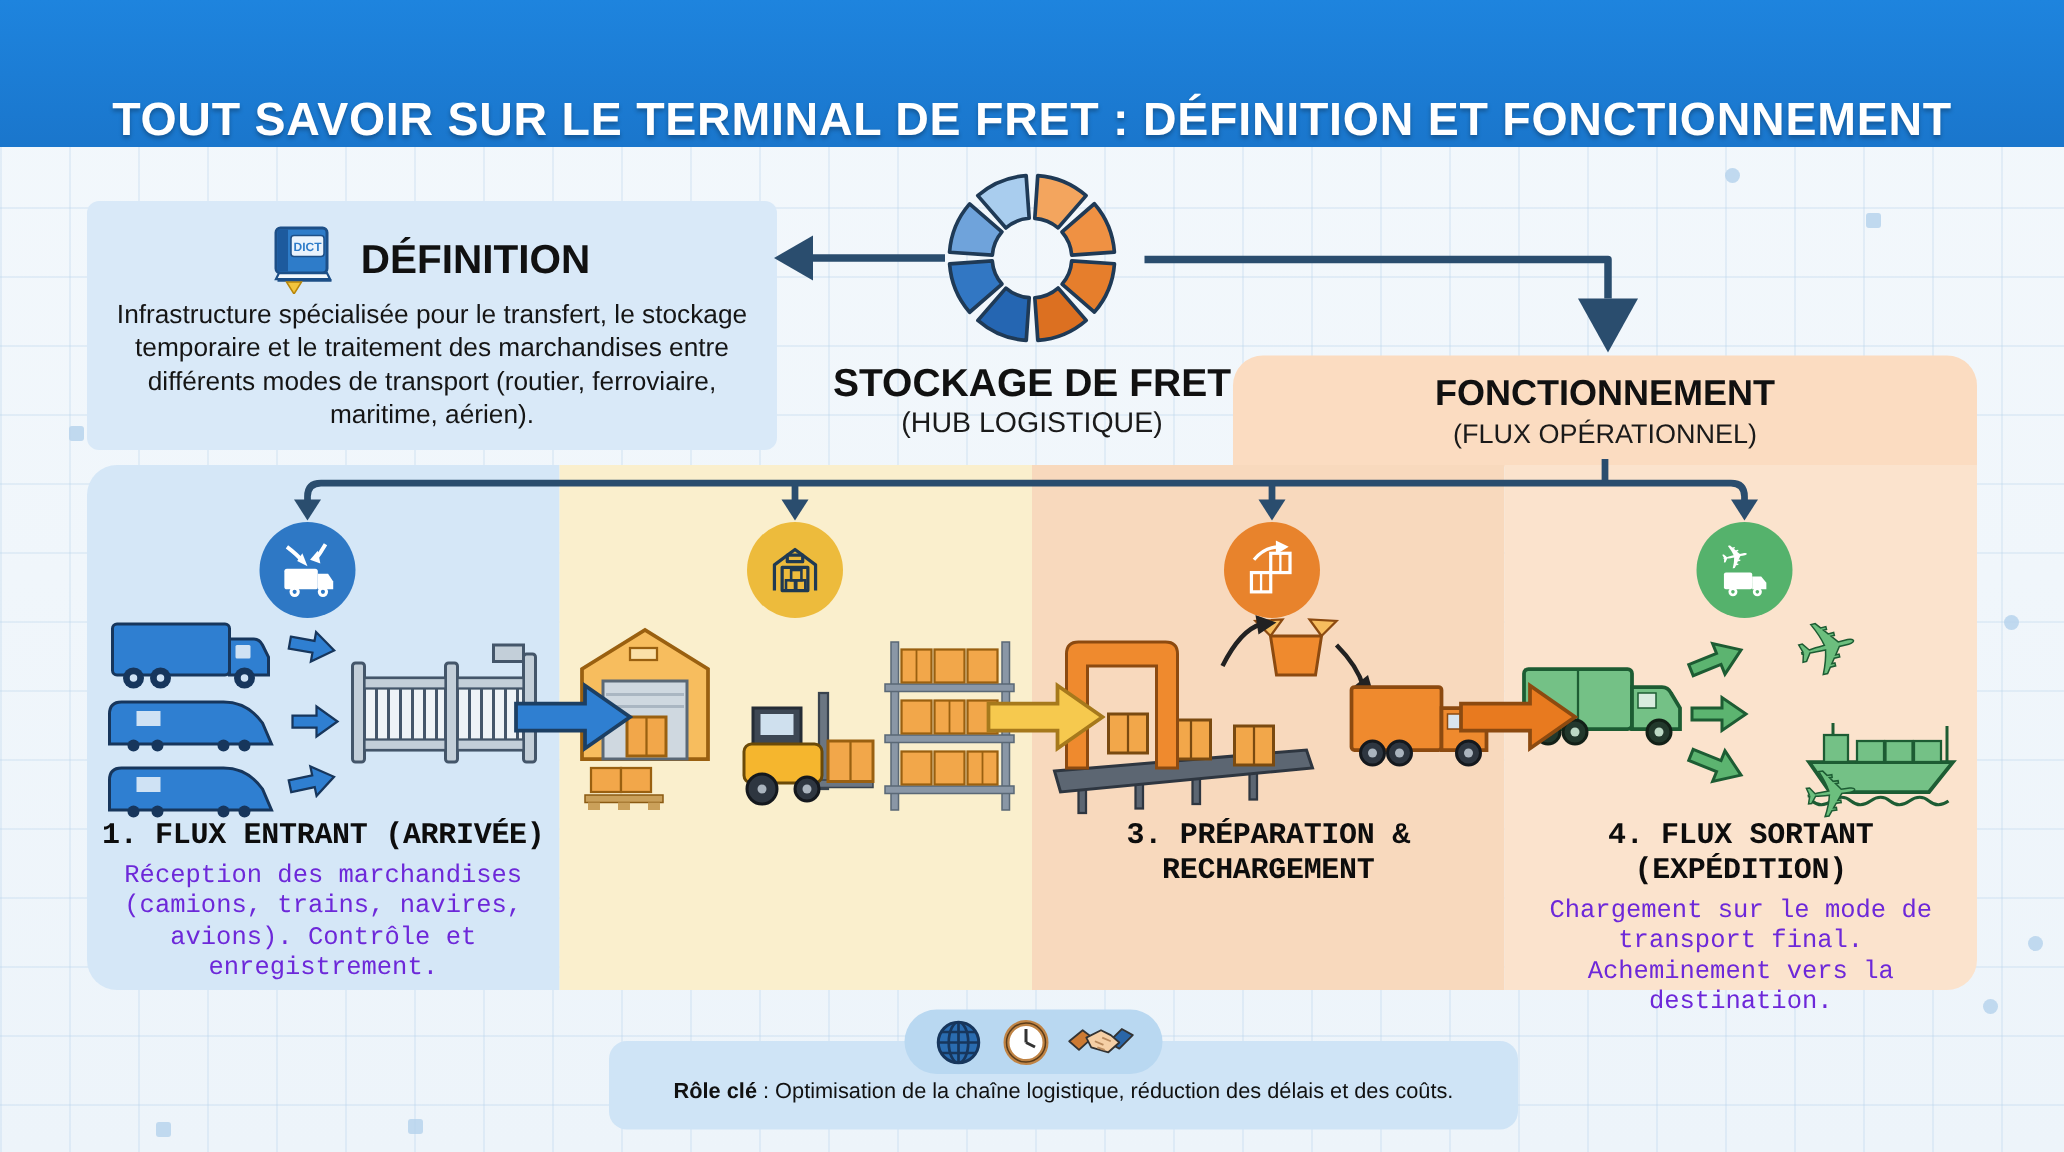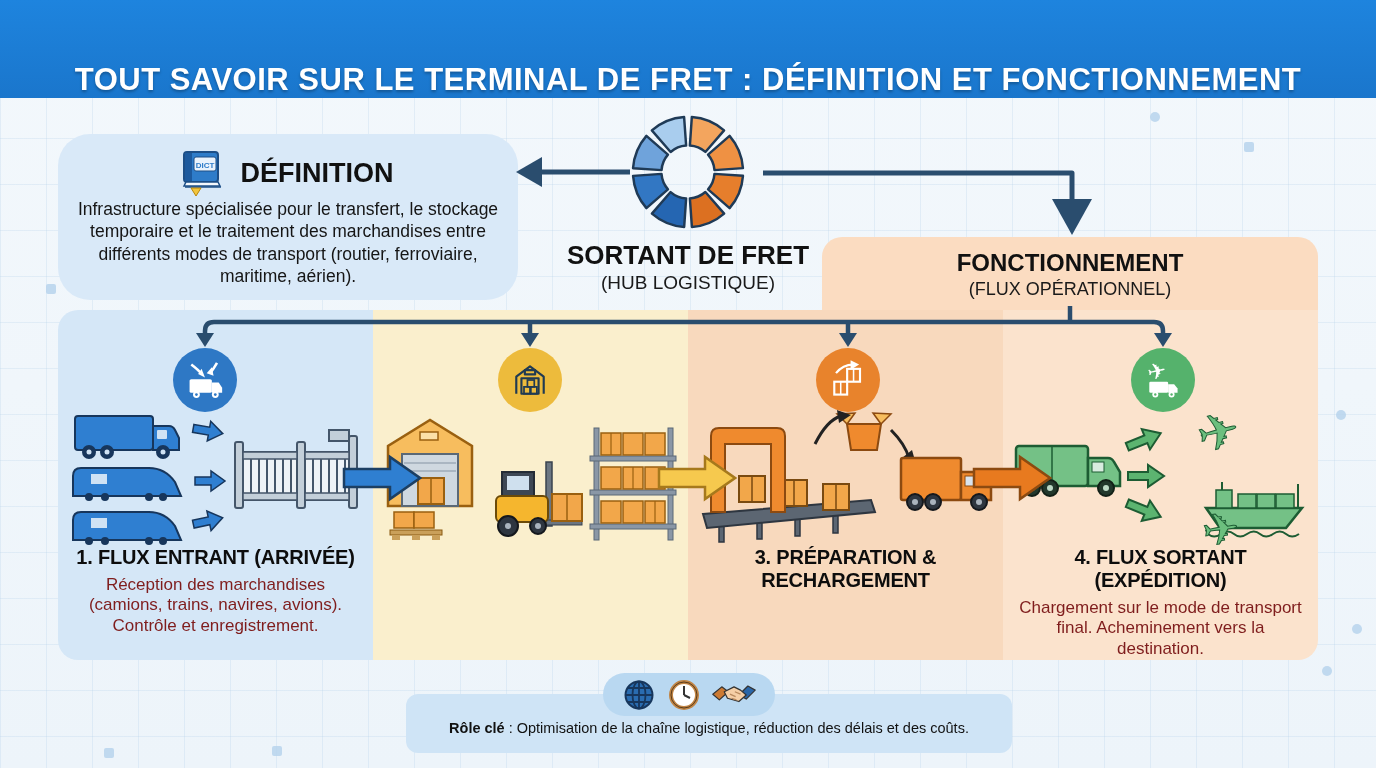--- a/index.html
+++ b/index.html
@@ -14,21 +14,21 @@
   .node.round{border-radius:50%;}
 
   
   .header{position:absolute;left:0;top:0;width:1376px;height:98px;
     background:linear-gradient(#1e84de,#1a76cc);display:flex;align-items:flex-end;justify-content:center;}
   .header h1{margin:0;color:#fff;font-size:31px;font-weight:bold;letter-spacing:.5px;
     text-shadow:0 2px 3px rgba(0,0,0,.28);white-space:nowrap;}
 
   
   .def-box{position:absolute;left:58px;top:134px;width:460px;height:166px;background:#d9e9f8;
-    border-radius:32px;z-index:2;}
+    border-radius:8px;z-index:2;}
   .def-head{position:absolute;left:0;right:0;top:16px;display:flex;align-items:center;justify-content:center;gap:12px;}
   .def-head h2{margin:5px;font-size:27px;font-weight:bold;color:#111;}
   .def-box p{position:absolute;left:14px;right:14px;top:64px;margin:0;text-align:center;
     font-size:17.5px;line-height:1.28;color:#151515;}
 
   
   .hub-wheel{position:absolute;left:629px;top:113px;z-index:2;}
   .hub-title{position:absolute;left:538px;top:240px;width:300px;text-align:center;
     font-size:26px;font-weight:bold;color:#111;z-index:2;}
   .hub-sub{position:absolute;left:538px;top:272px;width:300px;text-align:center;
@@ -40,23 +40,23 @@
   .func-box h2{margin:12px 0 2px;font-size:24px;font-weight:bold;color:#111;}
   .func-box div{font-size:18px;color:#1a1a1a;}
 
   
   .panel{position:absolute;top:310px;width:315px;height:350px;z-index:1;}
   .panel-1{left:58px;background:#d5e7f7;border-radius:20px 0 0 20px;}
   .panel-2{left:373px;background:#faefcd;}
   .panel-3{left:688px;background:#f8d9bd;}
   .panel-4{left:1003px;background:#fbe3cd;border-radius:0 0 20px 0;}
   .illus{position:absolute;left:7px;top:96px;}
-  .step-copy{position:absolute;left:0;right:0;top:236px;text-align:center;padding:0 8px;}
+  .step-copy{position:absolute;left:0;right:0;top:236px;text-align:center;padding:0 8px;font-family:Liberation Mono, monospace;}
   .step-copy h3{margin:0 0 6px;font-size:20px;font-weight:bold;letter-spacing:-.2px;color:#0d0d0d;line-height:1.15;}
-  .step-copy p{margin:0;font-size:17px;line-height:1.2;color:#7f1d1d;padding:0 4px;}
+  .step-copy p{margin:0;font-size:17px;line-height:1.2;color:#6d28d9;padding:0 4px;}
 
   
   .badge{position:absolute;top:348px;width:64px;height:64px;border-radius:50%;z-index:5;
     display:flex;align-items:center;justify-content:center;}
   .badge-1{left:173px;background:#2e78c5;}
   .badge-2{left:498px;background:#edbb3c;}
   .badge-3{left:816px;background:#e8832c;}
   .badge-4{left:1131px;background:#55b26c;}
 
   
@@ -119,21 +119,21 @@
       <use href="#seg" fill="#f3a55e"></use>
       <use href="#seg" transform="rotate(45 60 60)" fill="#ef9143"></use>
       <use href="#seg" transform="rotate(90 60 60)" fill="#e67e2c"></use>
       <use href="#seg" transform="rotate(135 60 60)" fill="#dc7021"></use>
       <use href="#seg" transform="rotate(180 60 60)" fill="#2566b2"></use>
       <use href="#seg" transform="rotate(225 60 60)" fill="#3277c3"></use>
       <use href="#seg" transform="rotate(270 60 60)" fill="#6fa3db"></use>
       <use href="#seg" transform="rotate(315 60 60)" fill="#a9cdee"></use>
     </g>
   </svg>
-  <div class="hub-title">SORTANT DE FRET</div>
+  <div class="hub-title">STOCKAGE DE FRET</div>
   <div class="hub-sub">(HUB LOGISTIQUE)</div>
 
   <section class="func-box">
     <h2>FONCTIONNEMENT</h2>
     <div>(FLUX OPÉRATIONNEL)</div>
   </section>
 
   <svg class="connectors" width="1376" height="768" viewBox="0 0 1376 768">
     <g stroke="#2a4d6e" stroke-width="5" fill="none" stroke-linejoin="round">
       <path d="M630 172 H542"></path>

